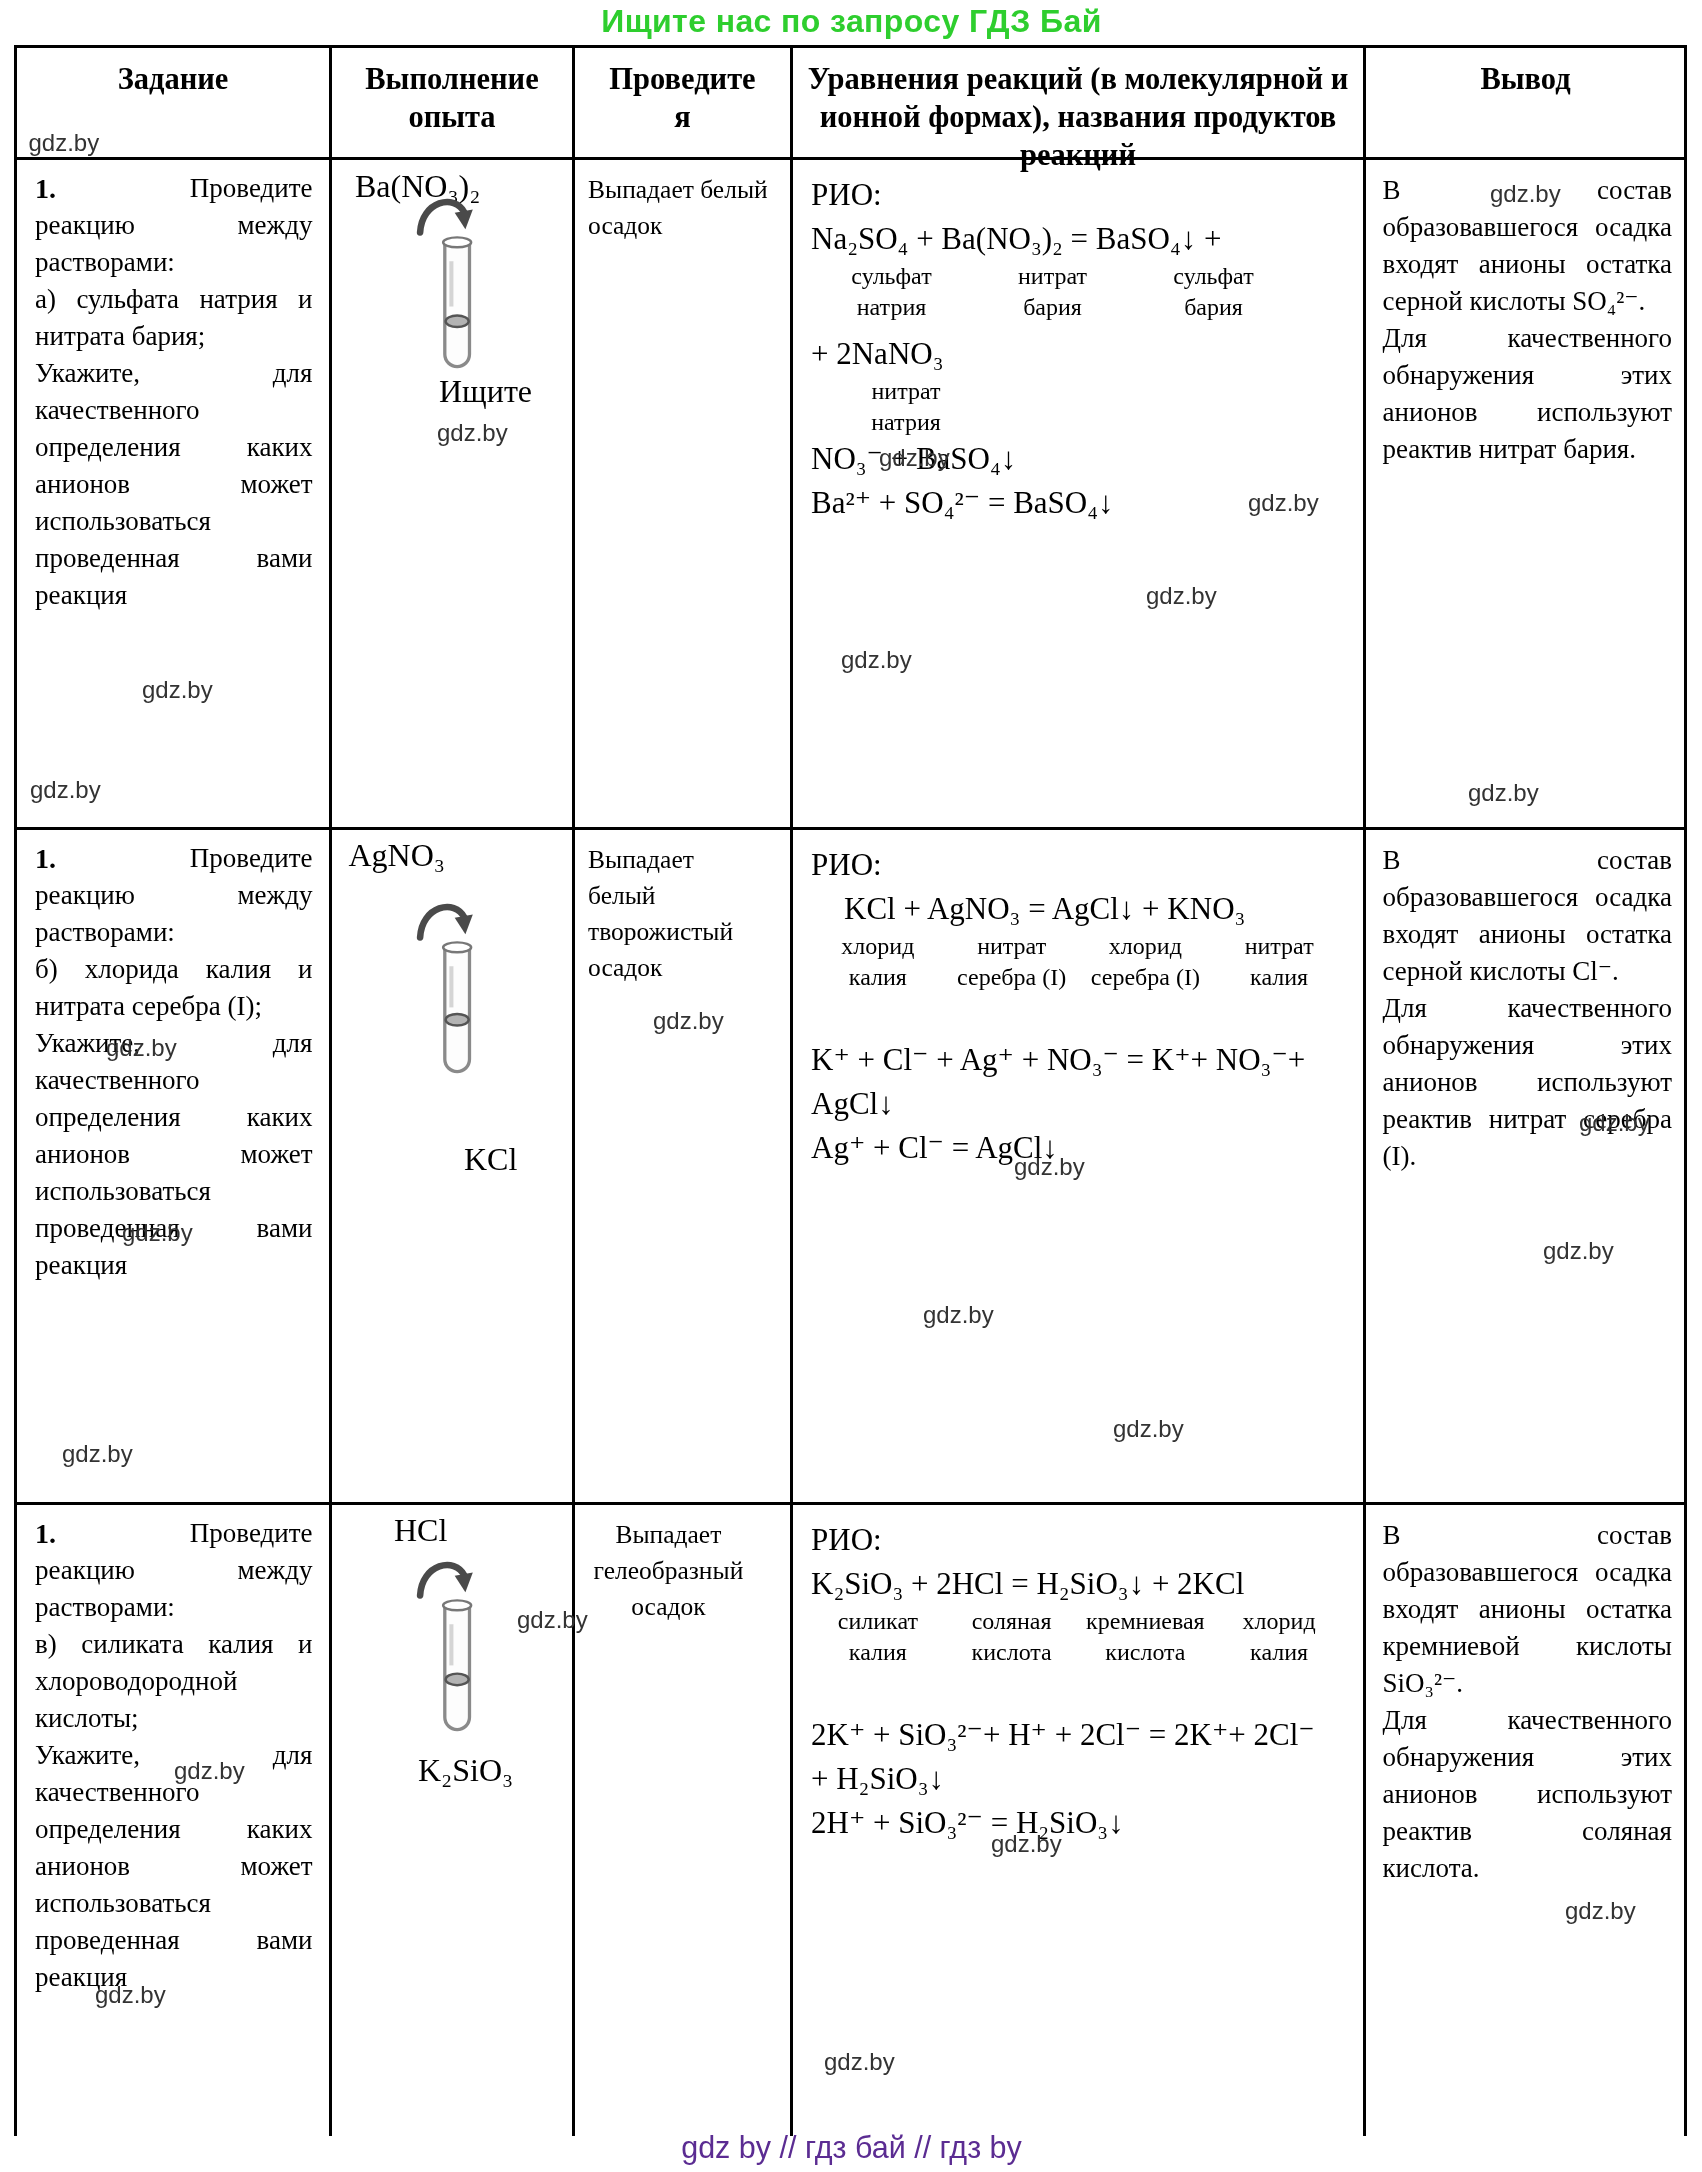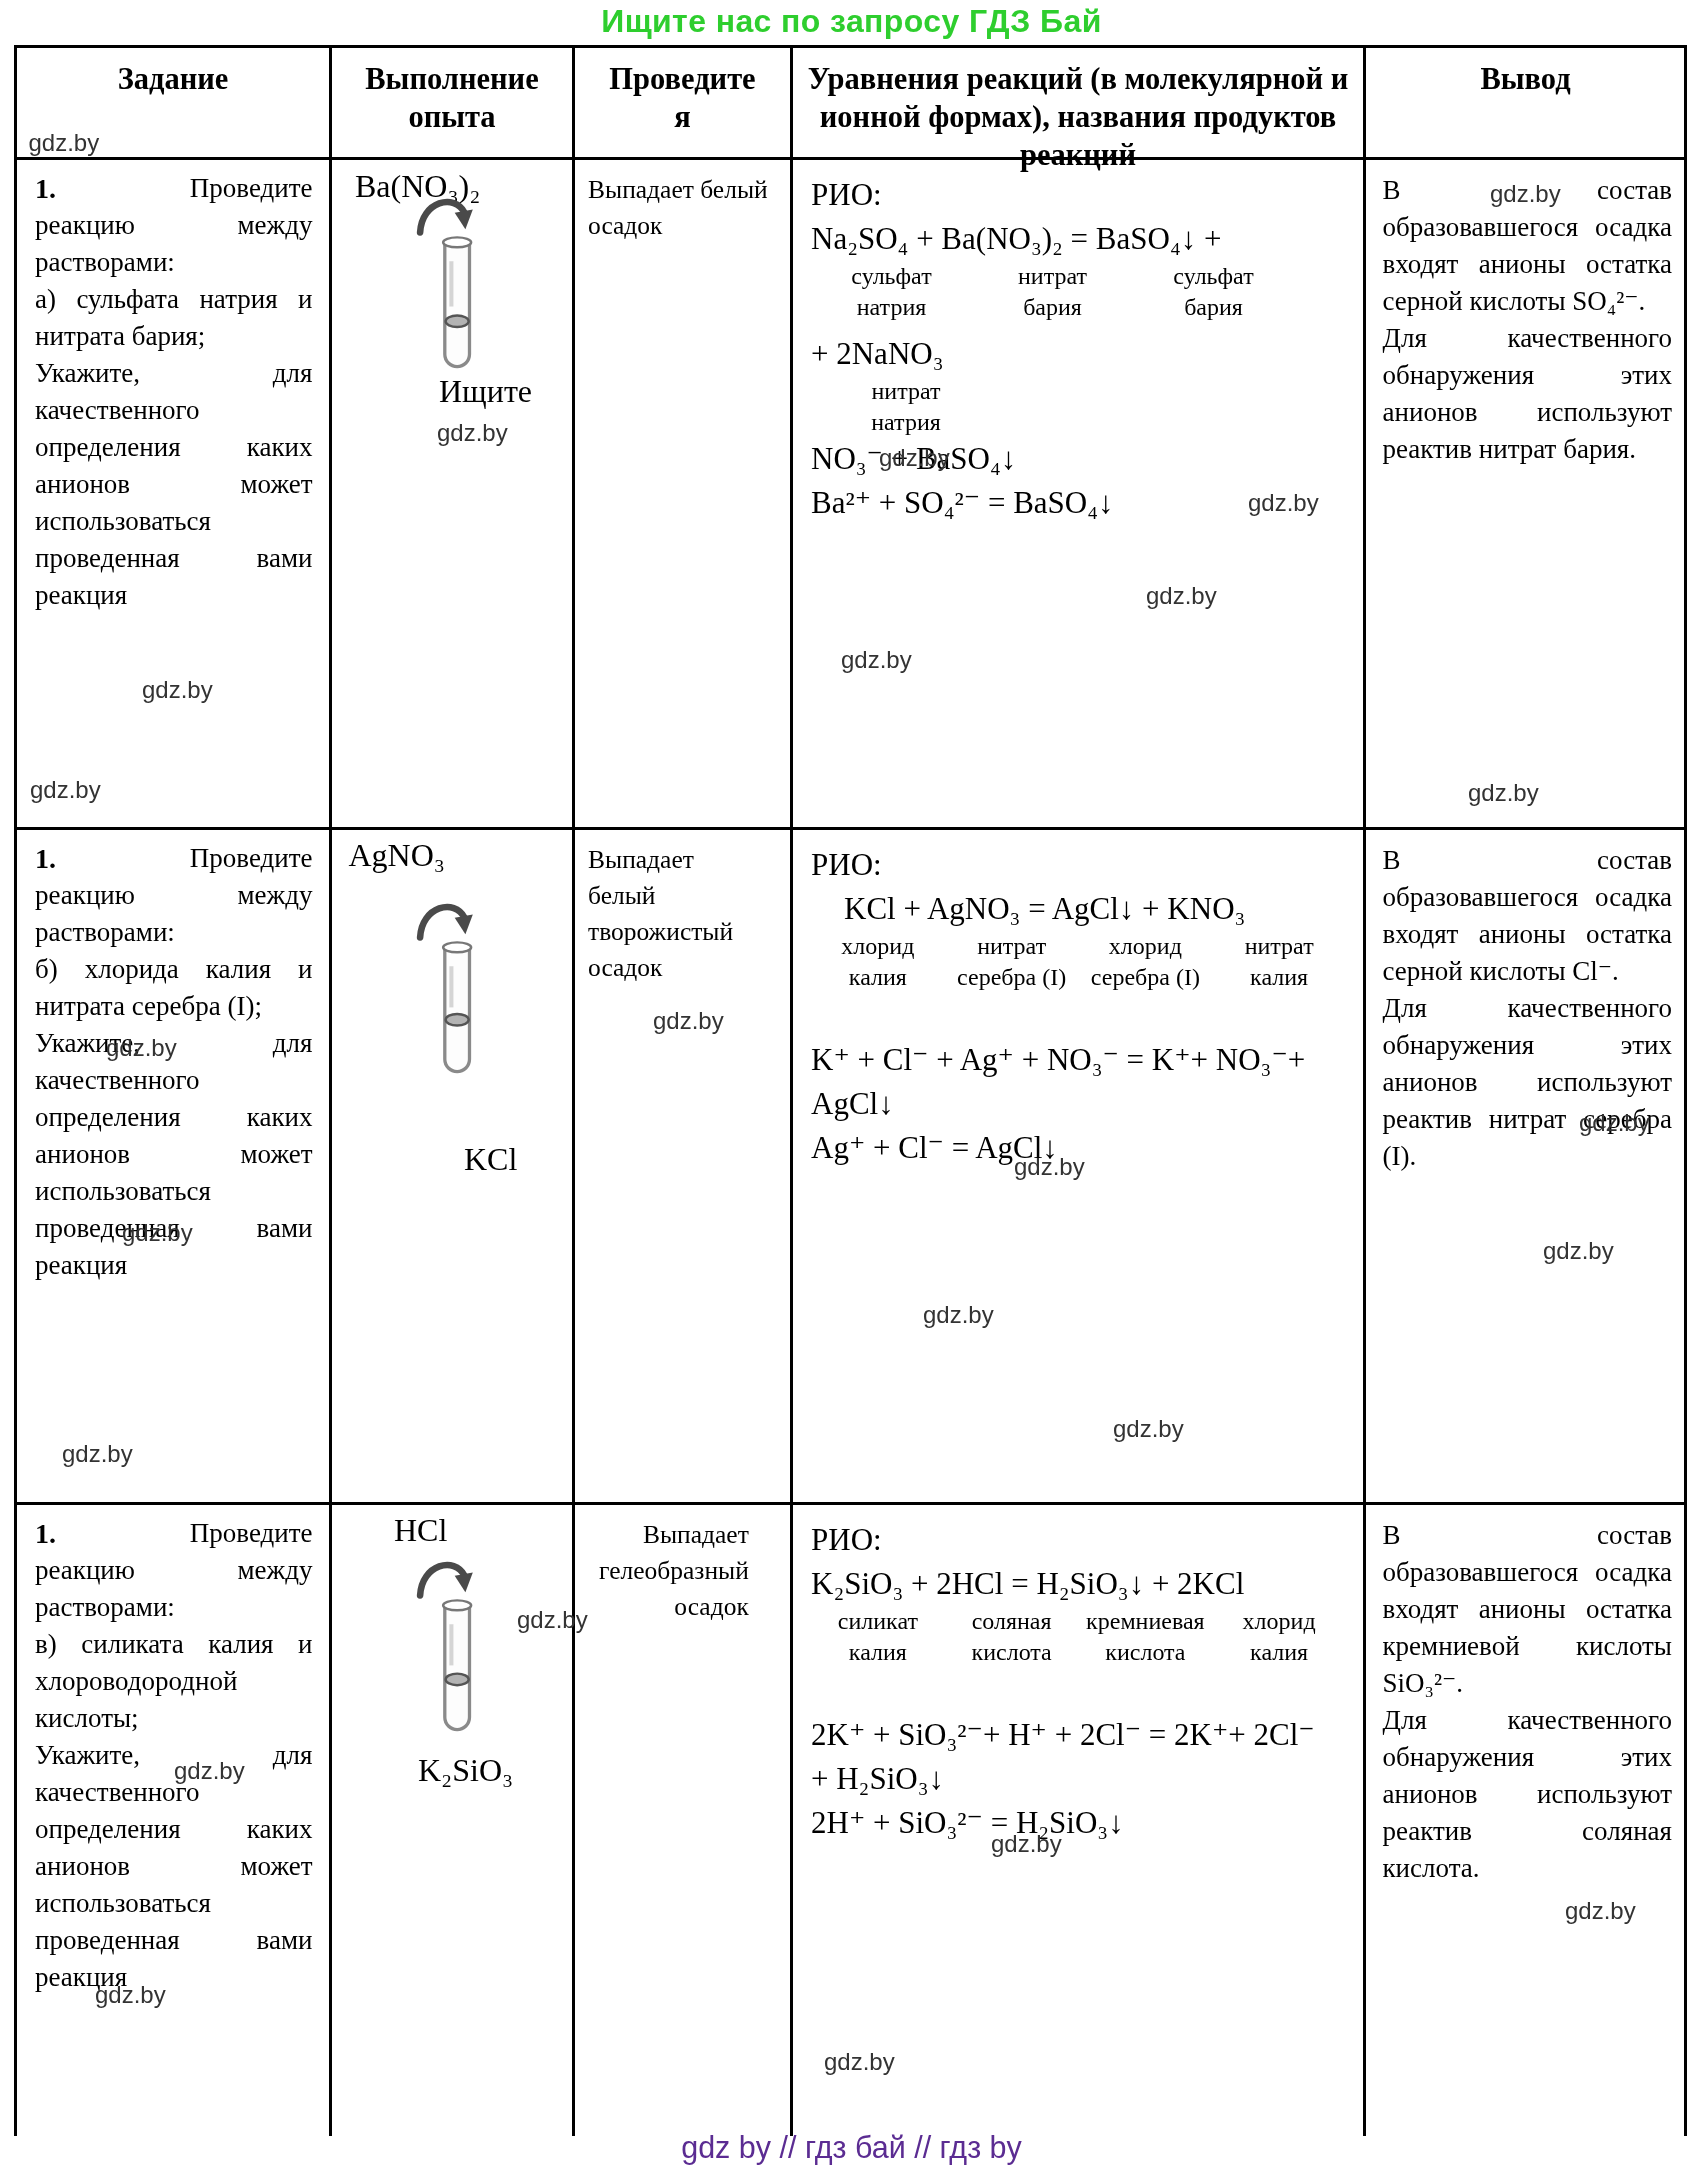--- a/index.html
+++ b/index.html
@@ -240,21 +240,21 @@
         <ellipse cx="67" cy="62" rx="17" ry="6" fill="#fff" stroke="#777" stroke-width="3"></ellipse>
         <path d="M60 85 L60 135" stroke="#d5d5d5" stroke-width="5"></path>
         <ellipse cx="67" cy="152" rx="14" ry="7" fill="#b3b3b3" stroke="#555" stroke-width="3"></ellipse>
       </svg>
     </div>
     <div class="exp-label" style="left:86px; top:247px;">K₂SiO₃</div>
     <span class="wm" style="left:185px; top:101px;">gdz.by</span>
   </div>
 
   <div class="cell obs-cell last-row">
-    <p class="just" style="text-align:right; padding-right:33px;">Выпадает гелеобразный осадок</p>
+    <p class="just" style="text-align:center; padding-right:33px;">Выпадает гелеобразный осадок</p>
   </div>
 
   <div class="cell eq-cell last-row">
     <div class="eq-line">РИО:</div>
     <div class="eq-line">K₂SiO₃ + 2HCl = H₂SiO₃↓ + 2KCl</div>
     <div class="lab-row w4">
       <span>силикат</span>
       <span>соляная</span>
       <span>кремниевая</span>
       <span>хлорид</span>

